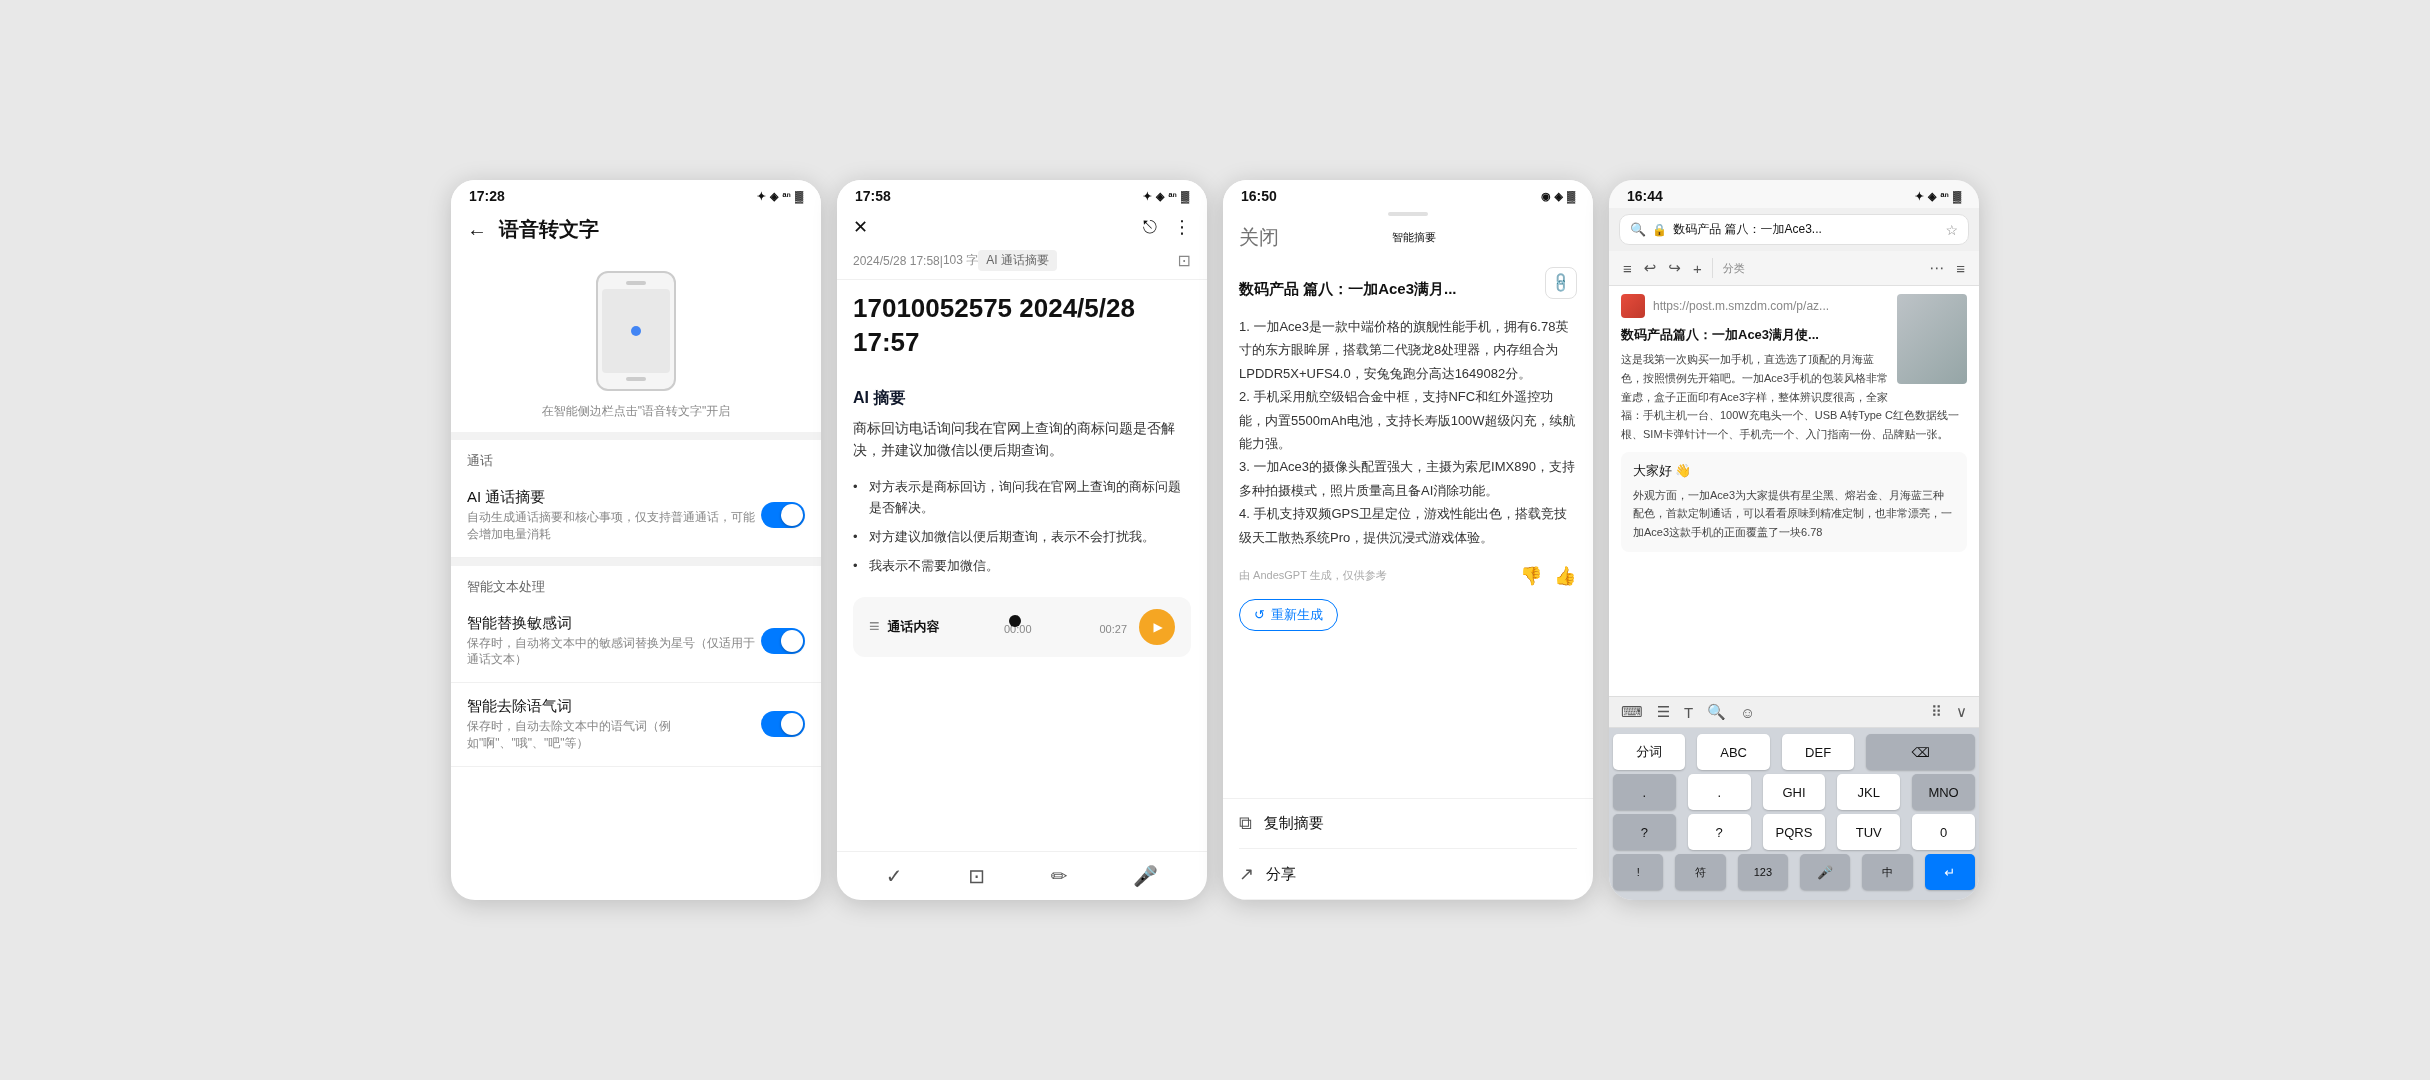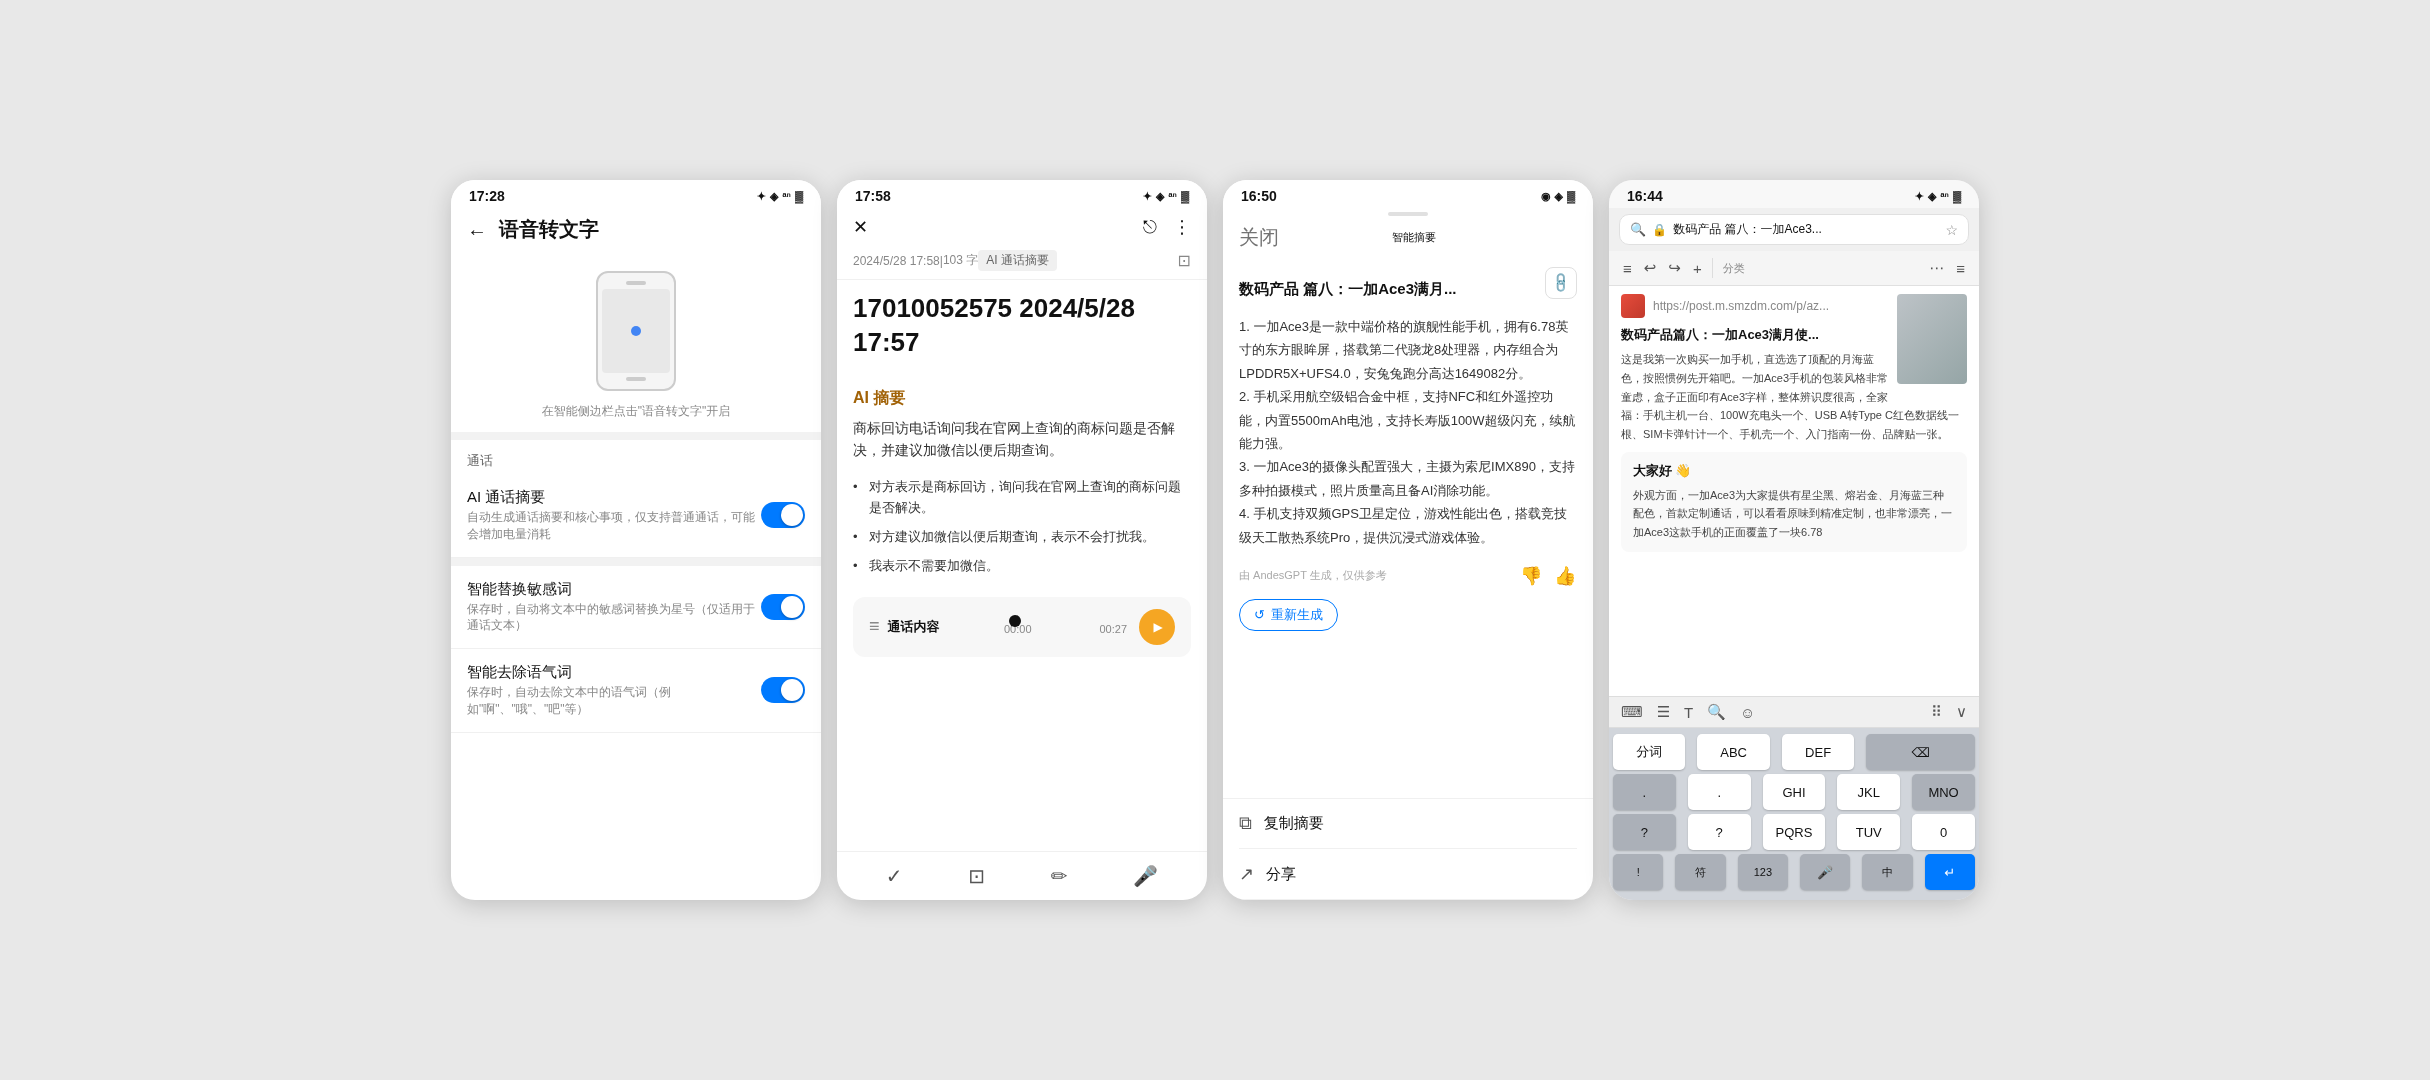--- a/index.html
+++ b/index.html
@@ -166,21 +166,21 @@
     }
     .meta-bar span { color: #888; }
     .meta-bar .meta-tag {
       background: #f0f0f0;
       padding: 2px 8px;
       border-radius: 4px;
       color: #666;
     }
     .screen2 .content { padding: 12px 16px; flex: 1; overflow-y: auto; }
     .call-title { font-size: 26px; font-weight: 700; color: #111; line-height: 1.3; margin-bottom: 28px; }
-    .ai-summary-title { font-size: 16px; font-weight: 700; color: #a16207; margin-bottom: 8px; }
+    .ai-summary-title { font-size: 16px; font-weight: 700; color: #0f172a; margin-bottom: 8px; }
     .ai-summary-desc { font-size: 14px; color: #333; line-height: 1.6; margin-bottom: 12px; }
     .bullet-list { margin-left: 0; padding-left: 0; list-style: none; }
     .bullet-list li {
       font-size: 13px;
       color: #333;
       line-height: 1.6;
       padding: 4px 0 4px 16px;
       position: relative;
     }
     .bullet-list li::before {
@@ -368,21 +368,21 @@
       overflow: hidden;
     }
     .webview-img-inner { width: 100%; height: 100%; background: linear-gradient(135deg, #bdc3c7, #95a5a6); }
     .clearfix::after { content: ''; display: table; clear: both; }
     .highlight-section {
       background: #f9f9f9;
       border-radius: 8px;
       padding: 10px 12px;
       margin-top: 8px;
     }
-    .hl-title { font-size: 13px; font-weight: 700; color: #111; margin-bottom: 6px; }
+    .hl-title { font-size: 13px; font-weight: 400; color: #111; margin-bottom: 6px; }
     .hl-text { font-size: 11px; color: #444; line-height: 1.7; }
 
     
     .keyboard-area {
       background: #d1d5db;
       padding: 6px 4px;
       flex-shrink: 0;
     }
     .kbd-row { display: flex; gap: 12px; margin-bottom: 4px; }
     .kbd-key {
@@ -450,20 +450,21 @@
     <div class="divider"></div>
     <div class="section-title">通话</div>
     <div class="setting-item">
       <div class="item-content">
         <div class="item-title">AI 通话摘要</div>
         <div class="item-desc">自动生成通话摘要和核心事项，仅支持普通通话，可能会增加电量消耗</div>
       </div>
       <div class="toggle on"></div>
     </div>
     <div class="divider"></div>
+    <div class="section-title">智能文本处理</div>
     <div class="setting-item">
       <div class="item-content">
         <div class="item-title">智能替换敏感词</div>
         <div class="item-desc">保存时，自动将文本中的敏感词替换为星号（仅适用于通话文本）</div>
       </div>
       <div class="toggle on"></div>
     </div>
     <div class="setting-item">
       <div class="item-content">
         <div class="item-title">智能去除语气词</div>

